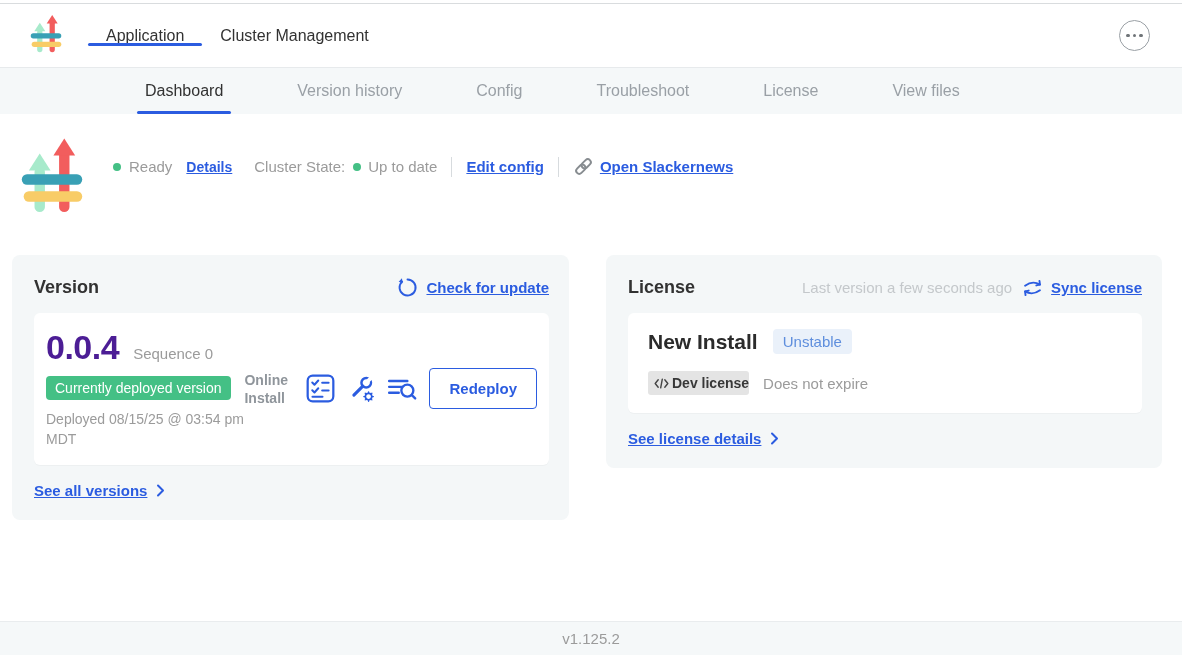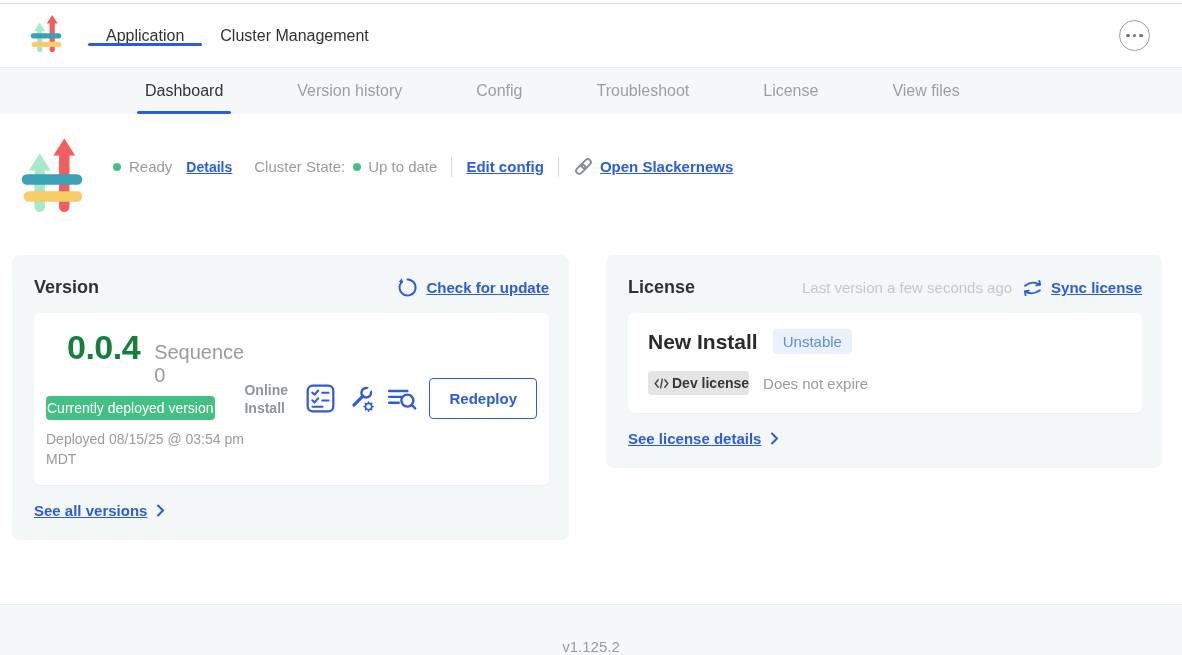--- a/index.html
+++ b/index.html
@@ -64,24 +64,24 @@
               color:var(--accent); font-weight:bold; cursor:pointer; }
   .iconlink span { text-decoration:underline; }
   .i-blue { color:var(--accent); display:inline-flex; }
   .muted { color:var(--muted); font-size:15px; }
 
   .inner { background:#fff; border-radius:6px; margin-top:15px;
            box-shadow:0 1px 1px rgba(0,0,0,0.03); }
   .inner-version { padding:15px 12px 15px 12px; display:flex; align-items:center; }
   .v-left { min-width:0; }
   .v-numrow { display:flex; align-items:baseline; gap:14px; }
-  .v-num { font-size:34px; font-weight:800; color:#15803d; letter-spacing:-0.5px;margin-left:21px; }
-  .v-seq { font-size:20px; color:var(--text-gray); }
+  .v-num { font-size:34px; font-weight:800; color:#4c1d95; letter-spacing:-0.5px; }
+  .v-seq { font-size:15px; color:var(--text-gray); }
   .badge-green { display:inline-block; margin-top:9px; background:var(--green); color:#fff;
-           font-size:14px; padding:4px 1px; border-radius:4px; }
+           font-size:14px; padding:4px 9px; border-radius:4px; }
   .deployed { margin-top:9px; font-size:14px; color:var(--text-gray); max-width:205px;
            line-height:1.45; }
   .v-right { margin-left:auto; display:flex; align-items:center; gap:12px; }
   .install-type { width:50px; font-size:14px; font-weight:bold; color:#8f959b; line-height:1.3; }
   .icon-btn { display:inline-flex; color:var(--accent); cursor:pointer; }
   .btn-outline { background:#fff; border:1px solid var(--accent); color:var(--accent);
            font-weight:bold; font-size:15px; font-family:inherit; border-radius:4px;
            padding:11px 19px; cursor:pointer; }
   .cardlink { display:inline-flex; align-items:center; gap:9px; margin-top:17px;
            font-size:15px; }
@@ -92,23 +92,23 @@
   .customer { font-size:21px; font-weight:bold; color:#2b2b2b; }
   .badge-blue { background:var(--badge-blue-bg); color:var(--badge-blue-text);
            font-size:15px; padding:4px 10px; border-radius:4px; }
   .l-row2 { display:flex; align-items:center; gap:14px; margin-top:17px; }
   .badge-gray { background:var(--badge-gray-bg); color:#383838; font-size:14px;
            font-weight:bold; padding:4px 0 4px 6px; border-radius:3px;
            display:inline-flex; align-items:center; gap:3px; }
   .expiry { font-size:15px; color:var(--text-gray); }
 
   
-  .footer { position:absolute; left:0; right:0; bottom:0; height:51px;
+  .footer { position:absolute; left:0; right:0; bottom:0; height:34px;
             background:var(--band-bg); border-top:1px solid #e9ecee;
-            display:flex; align-items:flex-end; justify-content:center;
+            display:flex; align-items:center; justify-content:center;
             font-size:15px; color:var(--text-gray); }
 </style>
 </head>
 <body>
 
 <div class="page">
 
   <div class="top-hairline"></div>
 
   <header class="topbar">

